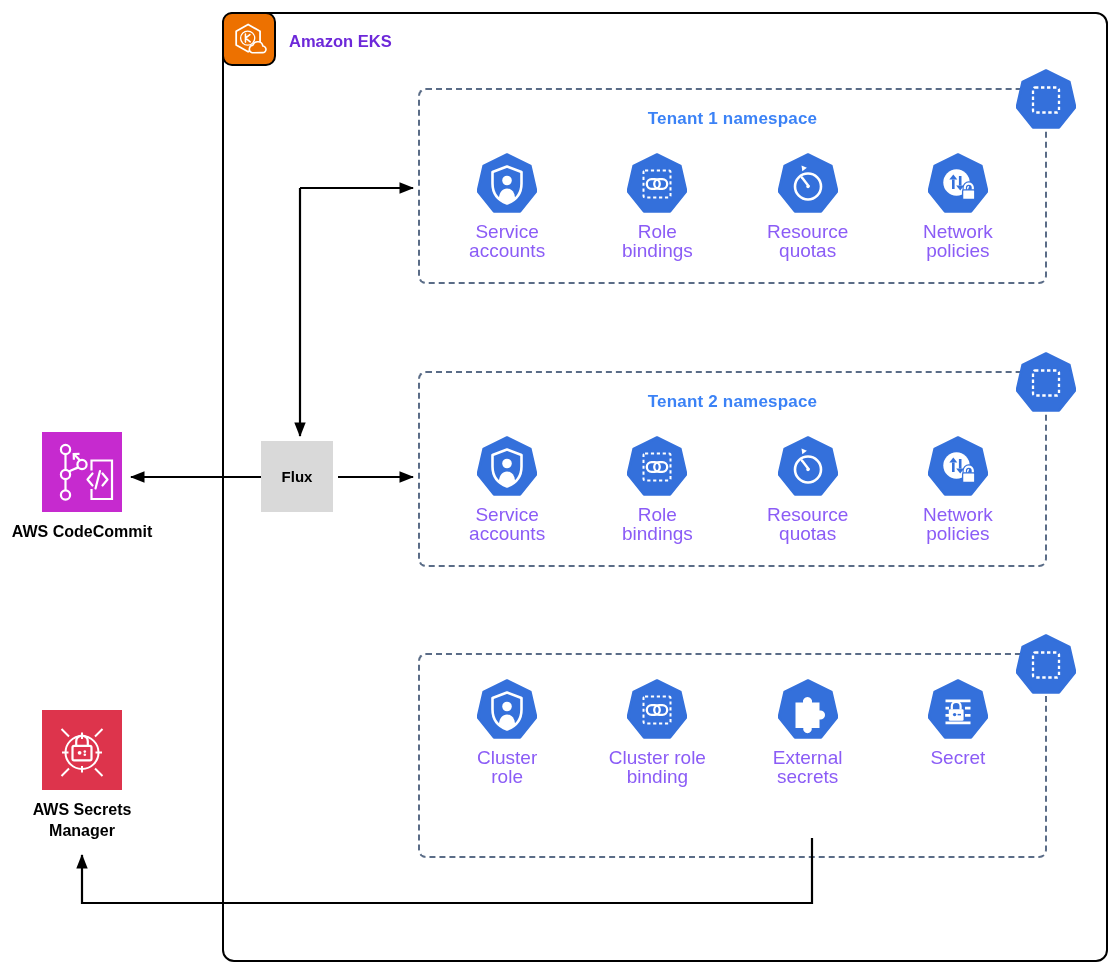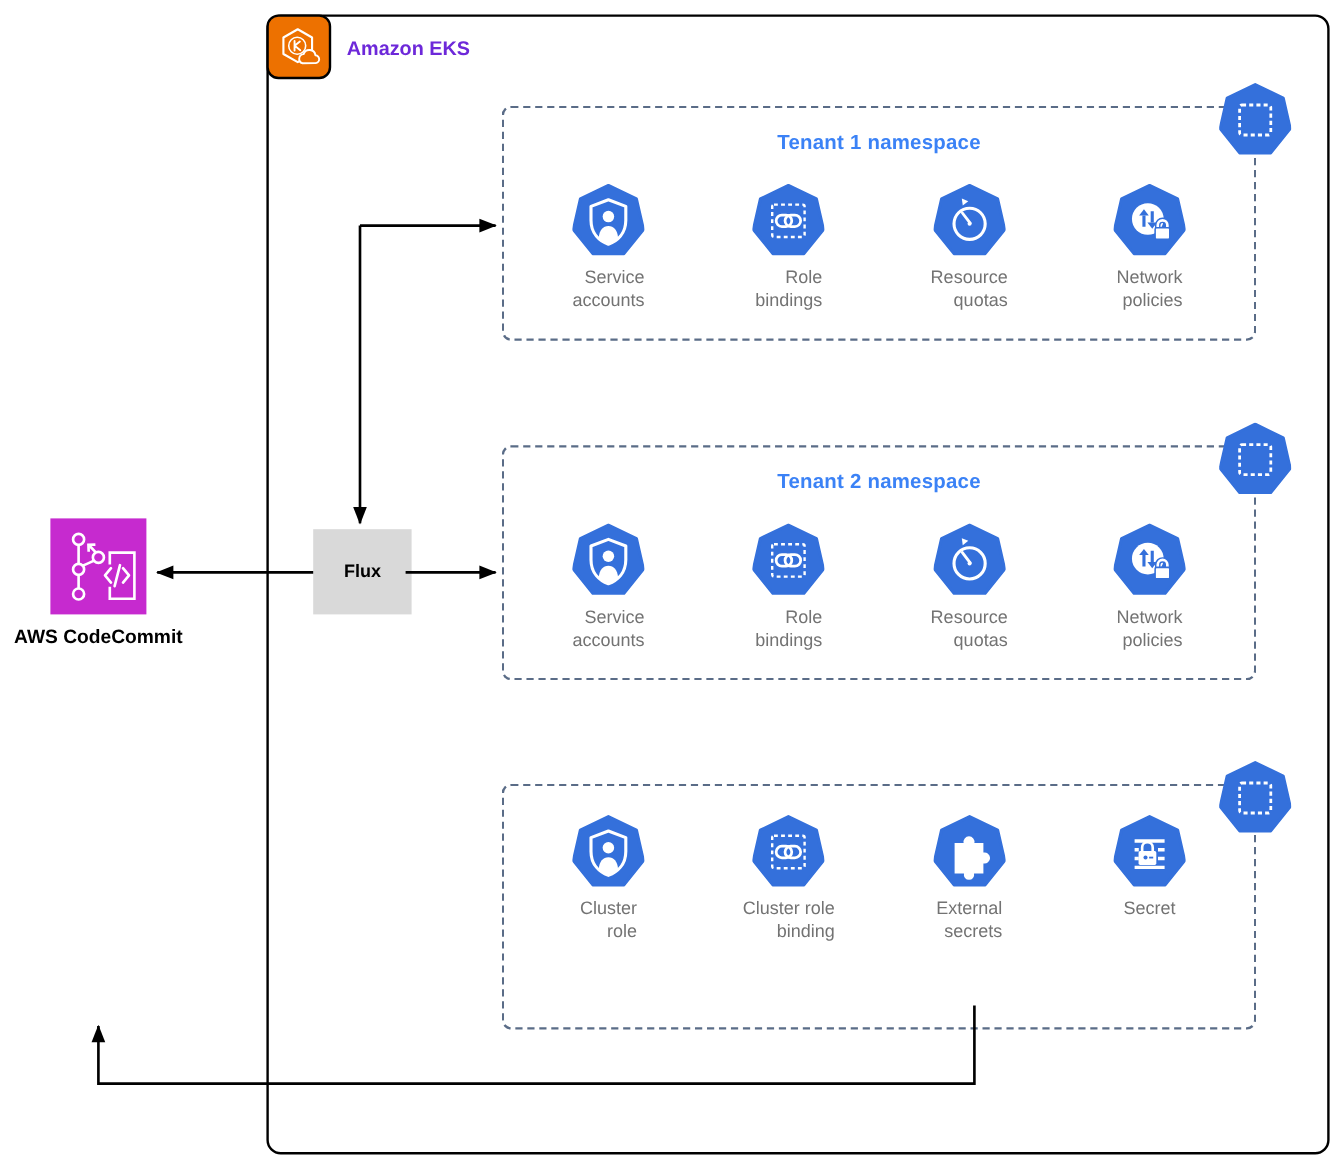--- a/index.html
+++ b/index.html
@@ -18,24 +18,24 @@
   
   .ns-box{position:absolute;left:418px;width:629px;border:2px dashed #5A6C87;border-radius:8px;background:#fff}
   #ns-t1{top:88px;height:196px}
   #ns-t2{top:371px;height:196px}
   #ns-admin{top:653px;height:205px}
   .ns-corner{position:absolute;top:-21px;right:-31px;width:60px;height:62px}
   .ns-title{margin-top:19px;text-align:center;font-size:17px;font-weight:700;color:#3b82f6;letter-spacing:.2px}
   .ns-items{display:flex;justify-content:space-around;margin-top:24px;padding:0 12px}
   .item{width:150px;display:flex;flex-direction:column;align-items:center}
   .kicon{width:60px;height:62px;display:block}
-  .item-label{margin-top:7px;font-size:15px;line-height:19px;text-align:right;white-space:pre-line;color:#737373}
-
-  
-  .flux{position:absolute;left:261px;top:441px;width:82px;height:71px;background:#D9D9D9;
+  .item-label{margin-top:7px;font-size:19px;line-height:19px;text-align:center;white-space:pre-line;color:#8b5cf6}
+
+  
+  .flux{position:absolute;left:261px;top:441px;width:72px;height:71px;background:#D9D9D9;
         display:flex;align-items:center;justify-content:center;font-size:15px;font-weight:700;color:#000;z-index:2}
 
   
   .ext{position:absolute;width:164px;display:flex;flex-direction:column;align-items:center}
   #codecommit{left:0;top:432px}
   #secretsmgr{left:0;top:710px}
   .ext-badge{width:80px;height:80px;display:flex;align-items:center;justify-content:center}
   #codecommit .ext-badge{background:#C62ACF}
   #secretsmgr .ext-badge{background:#DD344C}
   .ext-badge svg{width:80px;height:80px}
@@ -250,20 +250,38 @@
           <path d="M49.5 38.5 V28.5 H70 V67 H49.5 V57"></path>
           <path d="M50.5 41.5 L45.5 47.5 L50.5 53.5" stroke-linecap="round" stroke-linejoin="round"></path>
           <path d="M60.5 41.5 L65.5 47.5 L60.5 53.5" stroke-linecap="round" stroke-linejoin="round"></path>
           <path d="M58 39 L53.5 56.5" stroke-linecap="round"></path>
         </g>
       </svg>
     </div>
     <div class="ext-label">AWS CodeCommit</div>
   </div>
 
+  <div class="ext" id="secretsmgr">
+    <div class="ext-badge">
+      <svg viewBox="0 0 80 80">
+        <g fill="none" stroke="#fff" stroke-width="2">
+          <circle cx="40" cy="42.5" r="16.5"></circle>
+          <path d="M40 22.5 v6.5 M40 56 v6.5 M20 42.5 h6.5 M53.5 42.5 h6.5"></path>
+          <path d="M19.5 19 l7.5 7.5 M60.5 19 l-7.5 7.5 M19.5 66 l7.5 -7.5 M60.5 66 l-7.5 -7.5"></path>
+          <path d="M34.2 35.8 v-4.4 a5.8 5.8 0 0 1 11.6 0 v4.4" stroke-width="2.2"></path>
+          <rect x="30.5" y="35.8" width="19" height="14.6" rx="1.6" stroke-width="2.2"></rect>
+        </g>
+        <circle cx="37.6" cy="42.8" r="1.9" fill="#fff"></circle>
+        <circle cx="42.8" cy="41.6" r="1.3" fill="#fff"></circle>
+        <circle cx="42.8" cy="44.8" r="1.3" fill="#fff"></circle>
+      </svg>
+    </div>
+    <div class="ext-label">AWS Secrets
+Manager</div>
+  </div>
 
   <svg class="arrows" viewBox="0 0 1116 973">
     <defs>
       <marker id="arrow" markerUnits="userSpaceOnUse" markerWidth="16" markerHeight="14" refX="14" refY="6.5" orient="auto">
         <path d="M0.5 0.8 L15 6.5 L0.5 12.2 Z" fill="#000"></path>
       </marker>
     </defs>
     <g stroke="#000" stroke-width="2.2" fill="none">
       <path d="M300 188 L413 188" marker-end="url(#arrow)"></path>
       <path d="M300 188 L300 436" marker-end="url(#arrow)"></path>

